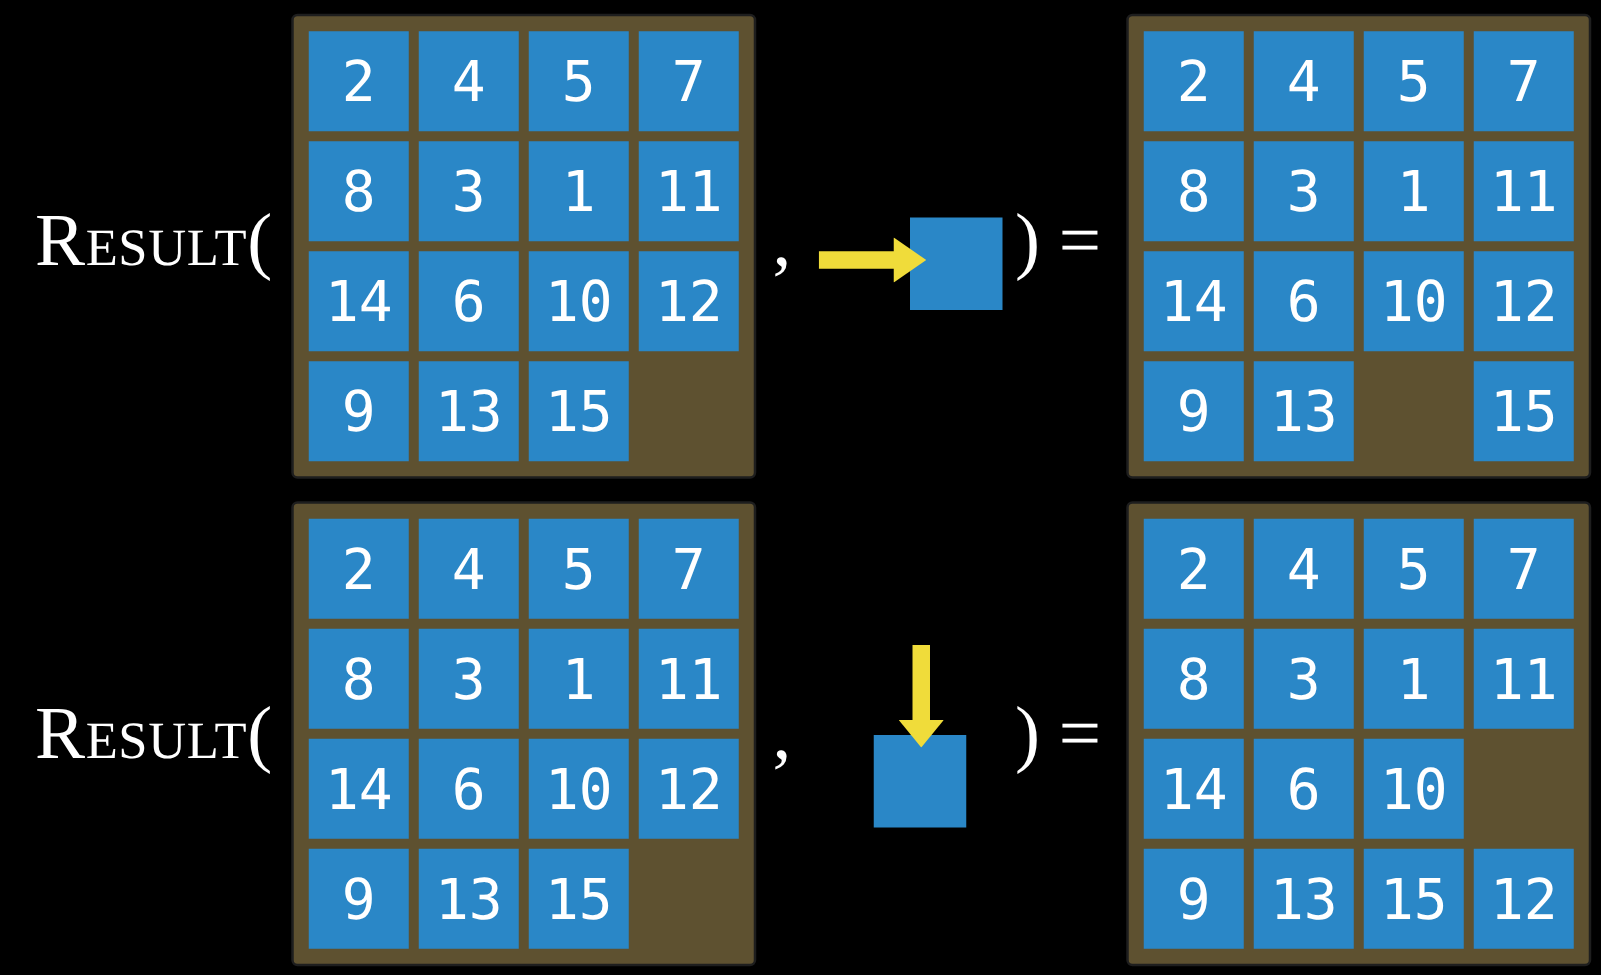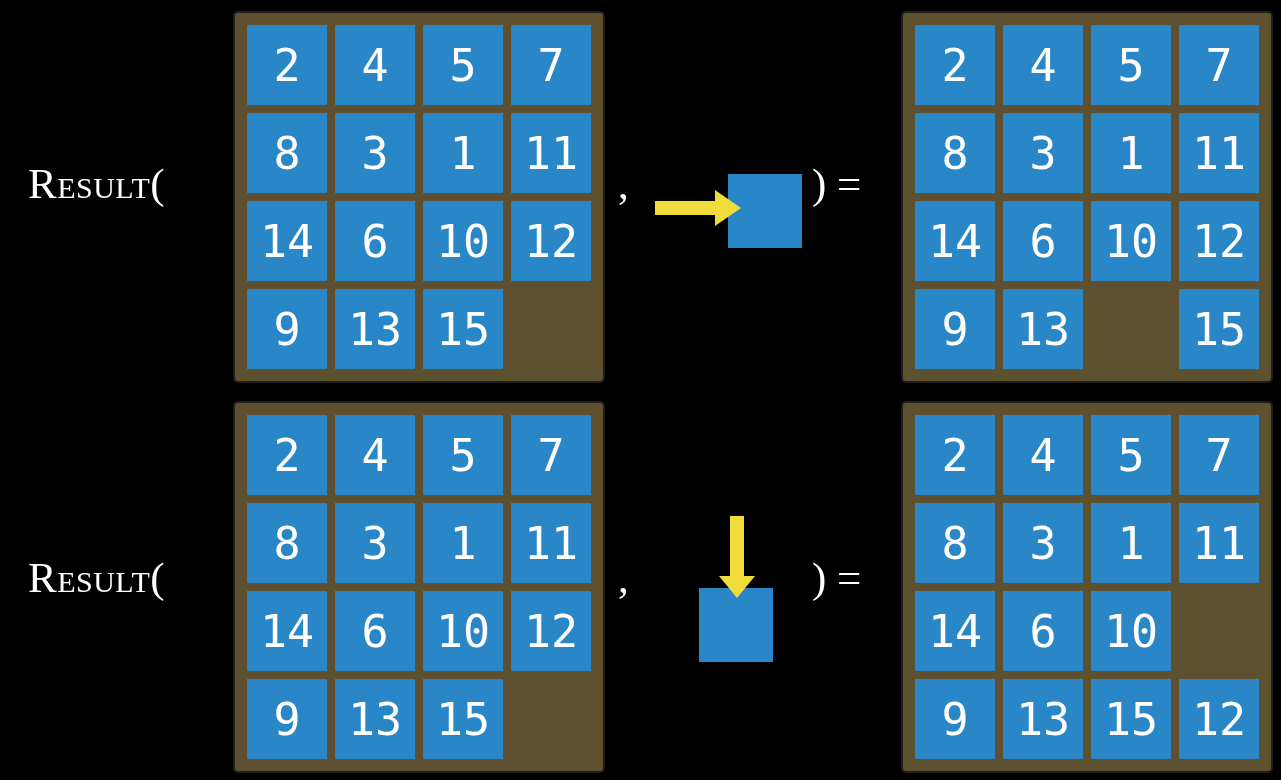--- a/index.html
+++ b/index.html
@@ -18,21 +18,21 @@
     width: 1281px;
     height: 780px;
     background: var(--background);
     overflow: hidden;
     font-family: "Liberation Serif", serif;
   }
   .abs { position: absolute; }
   .fn-label, .comma, .close-eq {
     color: var(--text);
     font-family: "Liberation Serif", serif;
-    font-size: 43px;
+    font-size: 60px;
     line-height: 1;
     white-space: pre;
   }
   .fn-label { font-variant: small-caps; letter-spacing: 0.5px; }
   .board {
     position: absolute;
     width: 372px;
     height: 372px;
     background: var(--board);
     border: 2px solid var(--board_border);

